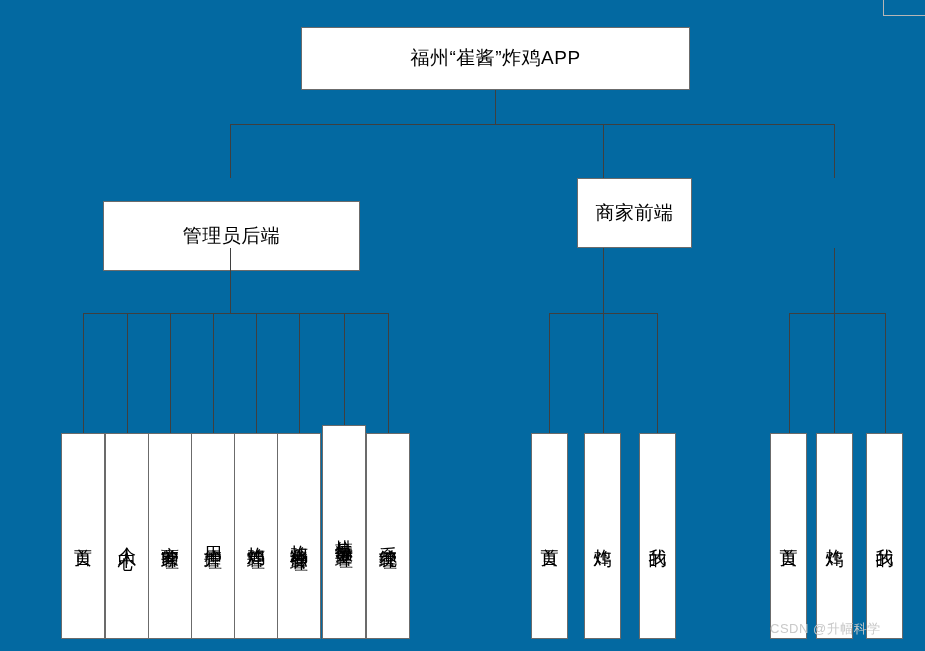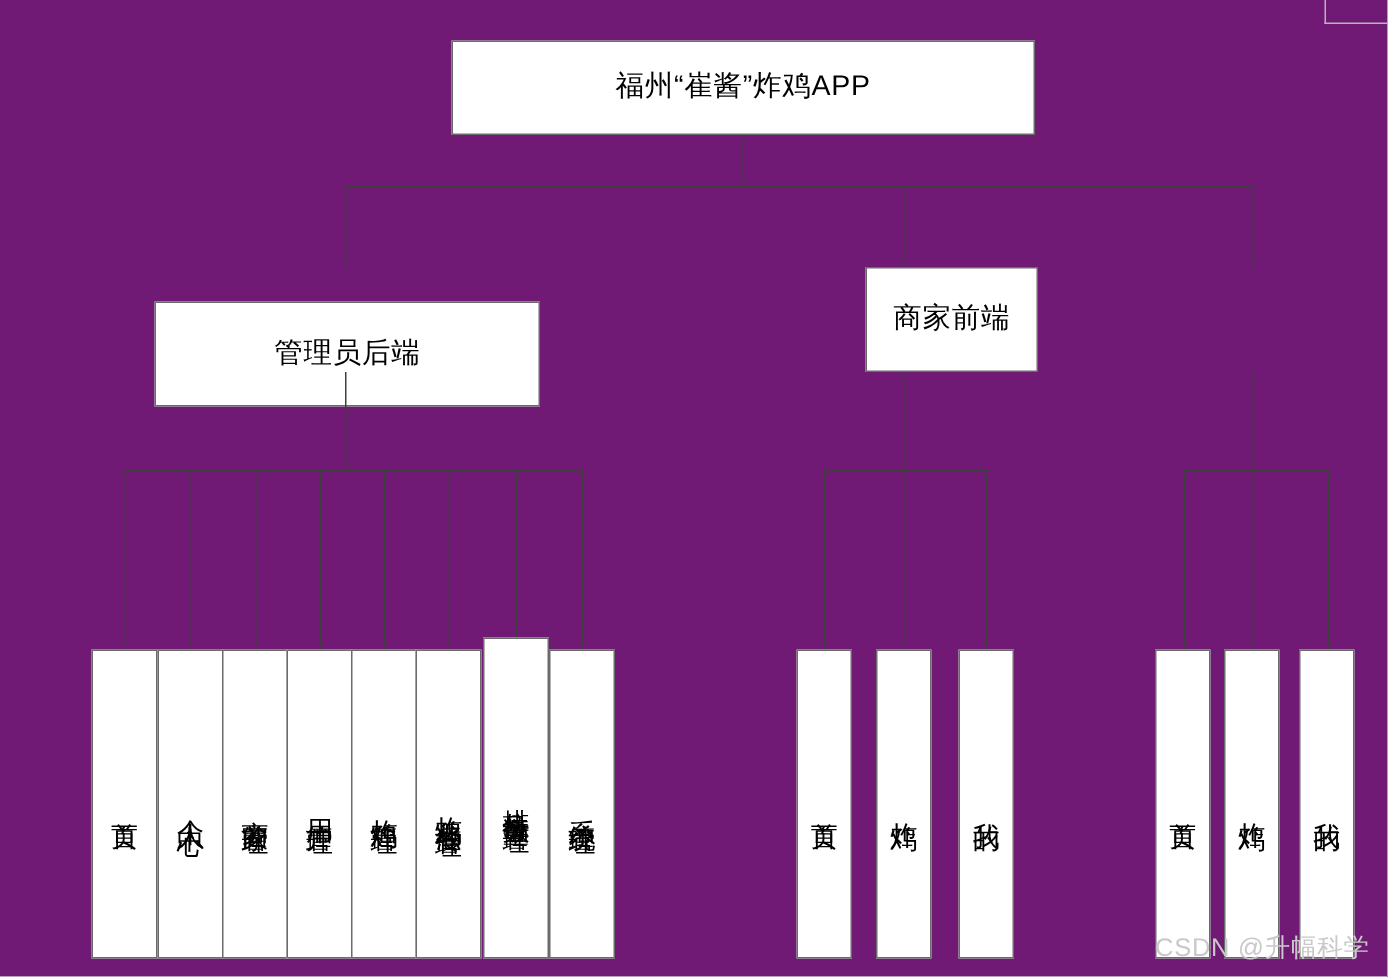--- a/index.html
+++ b/index.html
@@ -4,21 +4,21 @@
 <style>
   html, body {
     margin: 0;
     padding: 0;
     background: #ffffff;
   }
   #canvas {
     position: relative;
     width: 925px;
     height: 651px;
-    background: #701a75;
+    background: #0369a1;
     font-family: "Liberation Sans", "DejaVu Sans", sans-serif;
     overflow: hidden;
   }
 
   
   .node {
     position: absolute;
     box-sizing: border-box;
     border: 1px solid #6b6b6b;
     background: #ffffff;
@@ -72,21 +72,21 @@
   
   .corner-stub {
     position: absolute;
     box-sizing: border-box;
     border-left: 1px solid #b6b6b6;
     border-bottom: 1px solid #b6b6b6;
   }
   .watermark {
     position: absolute;
     color: #c9c9c9;
-    font-size: 17px;
+    font-size: 13px;
     white-space: nowrap;
     letter-spacing: 0.5px;
   }
 </style>
 </head>
 <body>
 
 <div id="canvas">
 
   <div class="corner-stub" style="left:883px; top:-2px; width:42px; height:18px;"></div>

